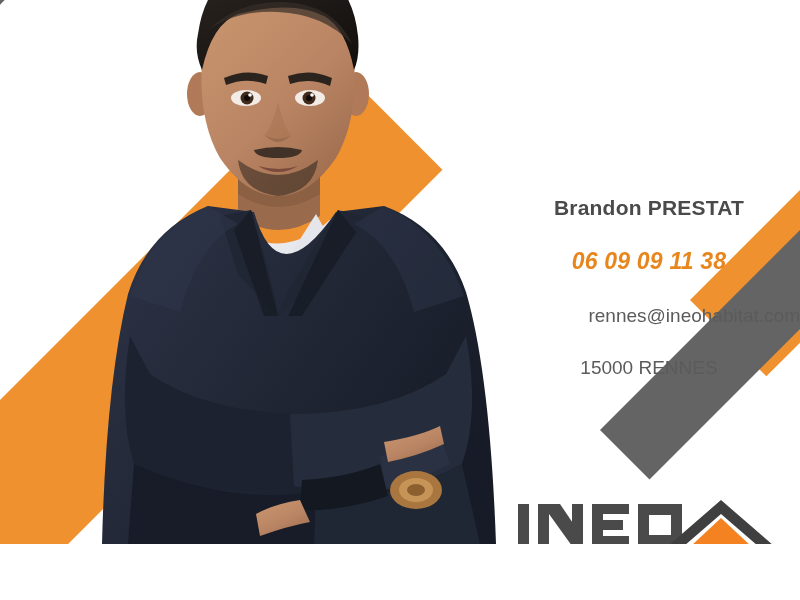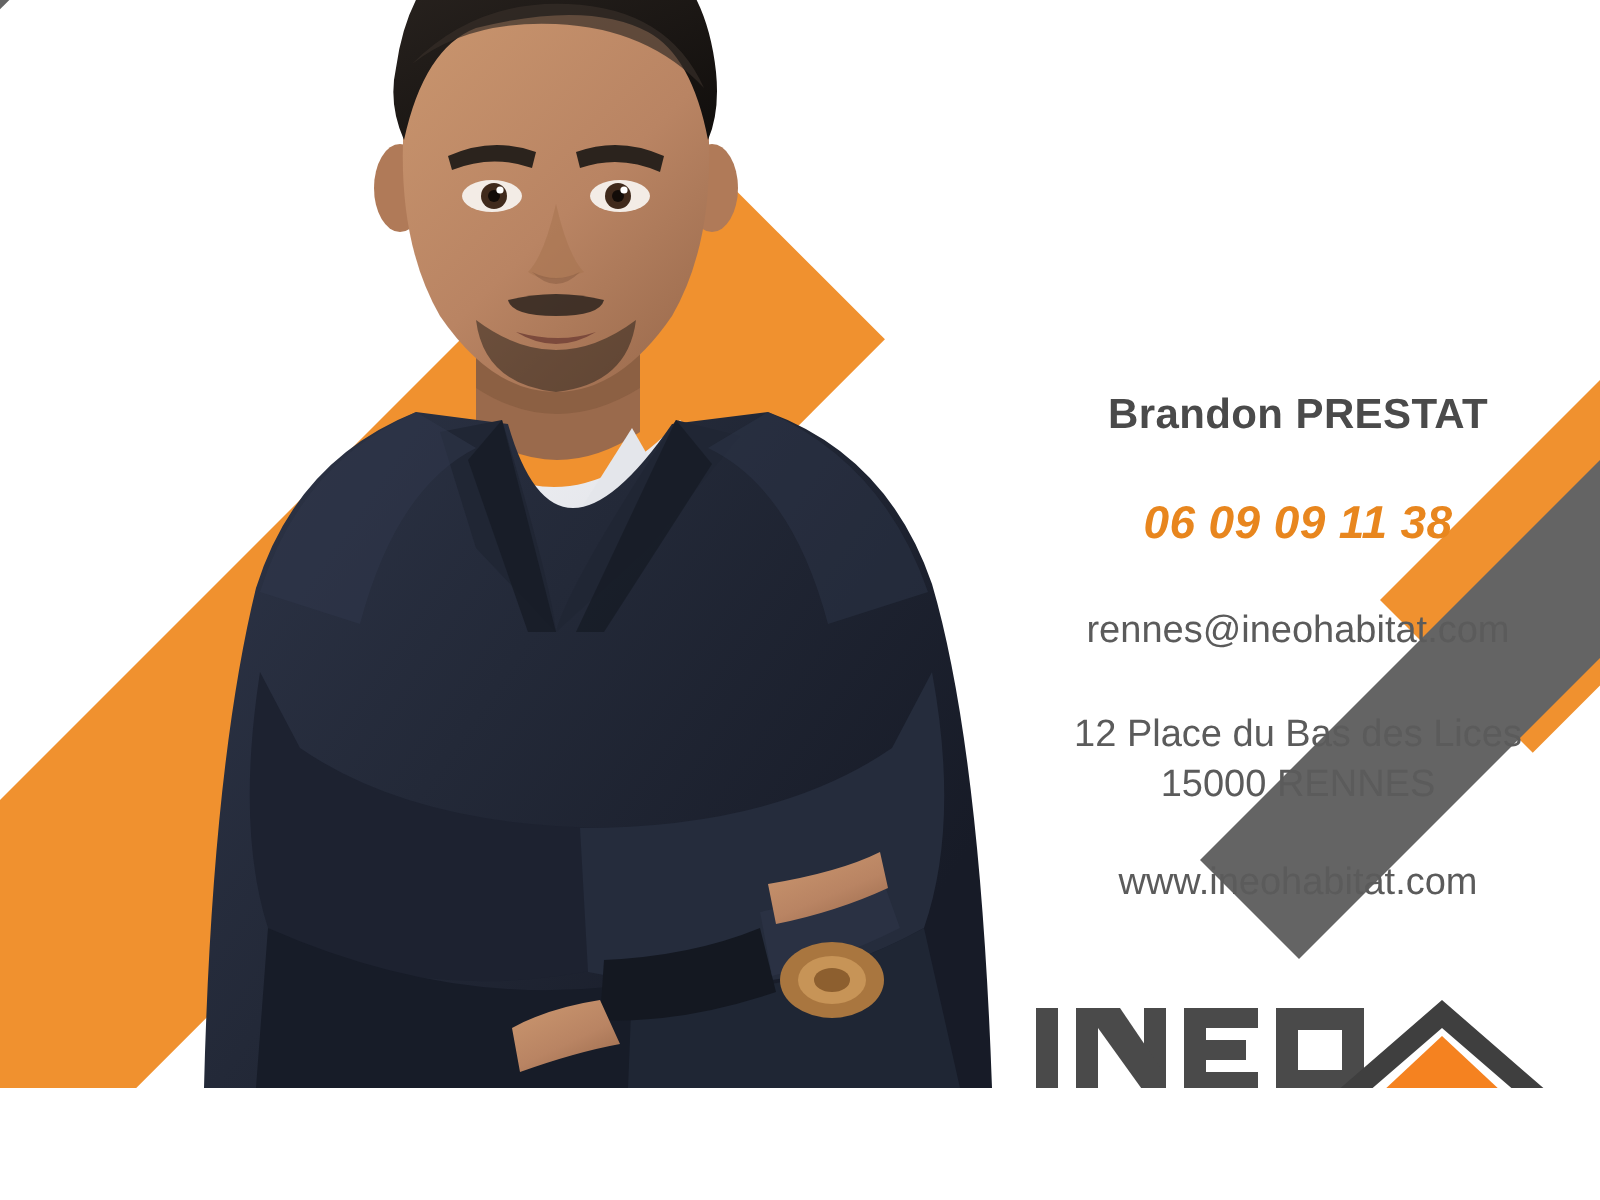--- a/index.html
+++ b/index.html
@@ -98,20 +98,21 @@
     font-weight: bold;
     color: #e8861e;
     letter-spacing: 0.2px;
     margin: 0 0 30px 0;
     font-style: italic;
   }
   .contact-email {
     font-size: 19px;
     color: #5b5b5b;
     margin: 0 0 28px 0;
+    text-align: right;
   }
   .contact-address {
     font-size: 19px;
     color: #5b5b5b;
     line-height: 1.32;
     margin: 0 0 26px 0;
   }
   .contact-web {
     font-size: 19px;
     color: #5b5b5b;
@@ -245,25 +246,23 @@
   </div>
 
   <div class="contact">
     <div class="contact-name">Brandon PRESTAT</div>
 
     <div class="contact-phone">06 09 09 11 38</div>
 
     <div class="contact-email">rennes@ineohabitat.com</div>
 
     <div class="contact-address">
-      <div>12 Place du Bas des Lices</div>
       <div>15000 RENNES</div>
     </div>
 
-    <div class="contact-web">www.ineohabitat.com</div>
   </div>
 
   <div class="logo">
     <svg viewBox="0 0 276 100" xmlns="http://www.w3.org/2000/svg">
 
       <g fill="#4a4a4a">
 
         <rect x="6" y="12" width="11" height="42"></rect>
 
         <rect x="26" y="12" width="11" height="42"></rect>

